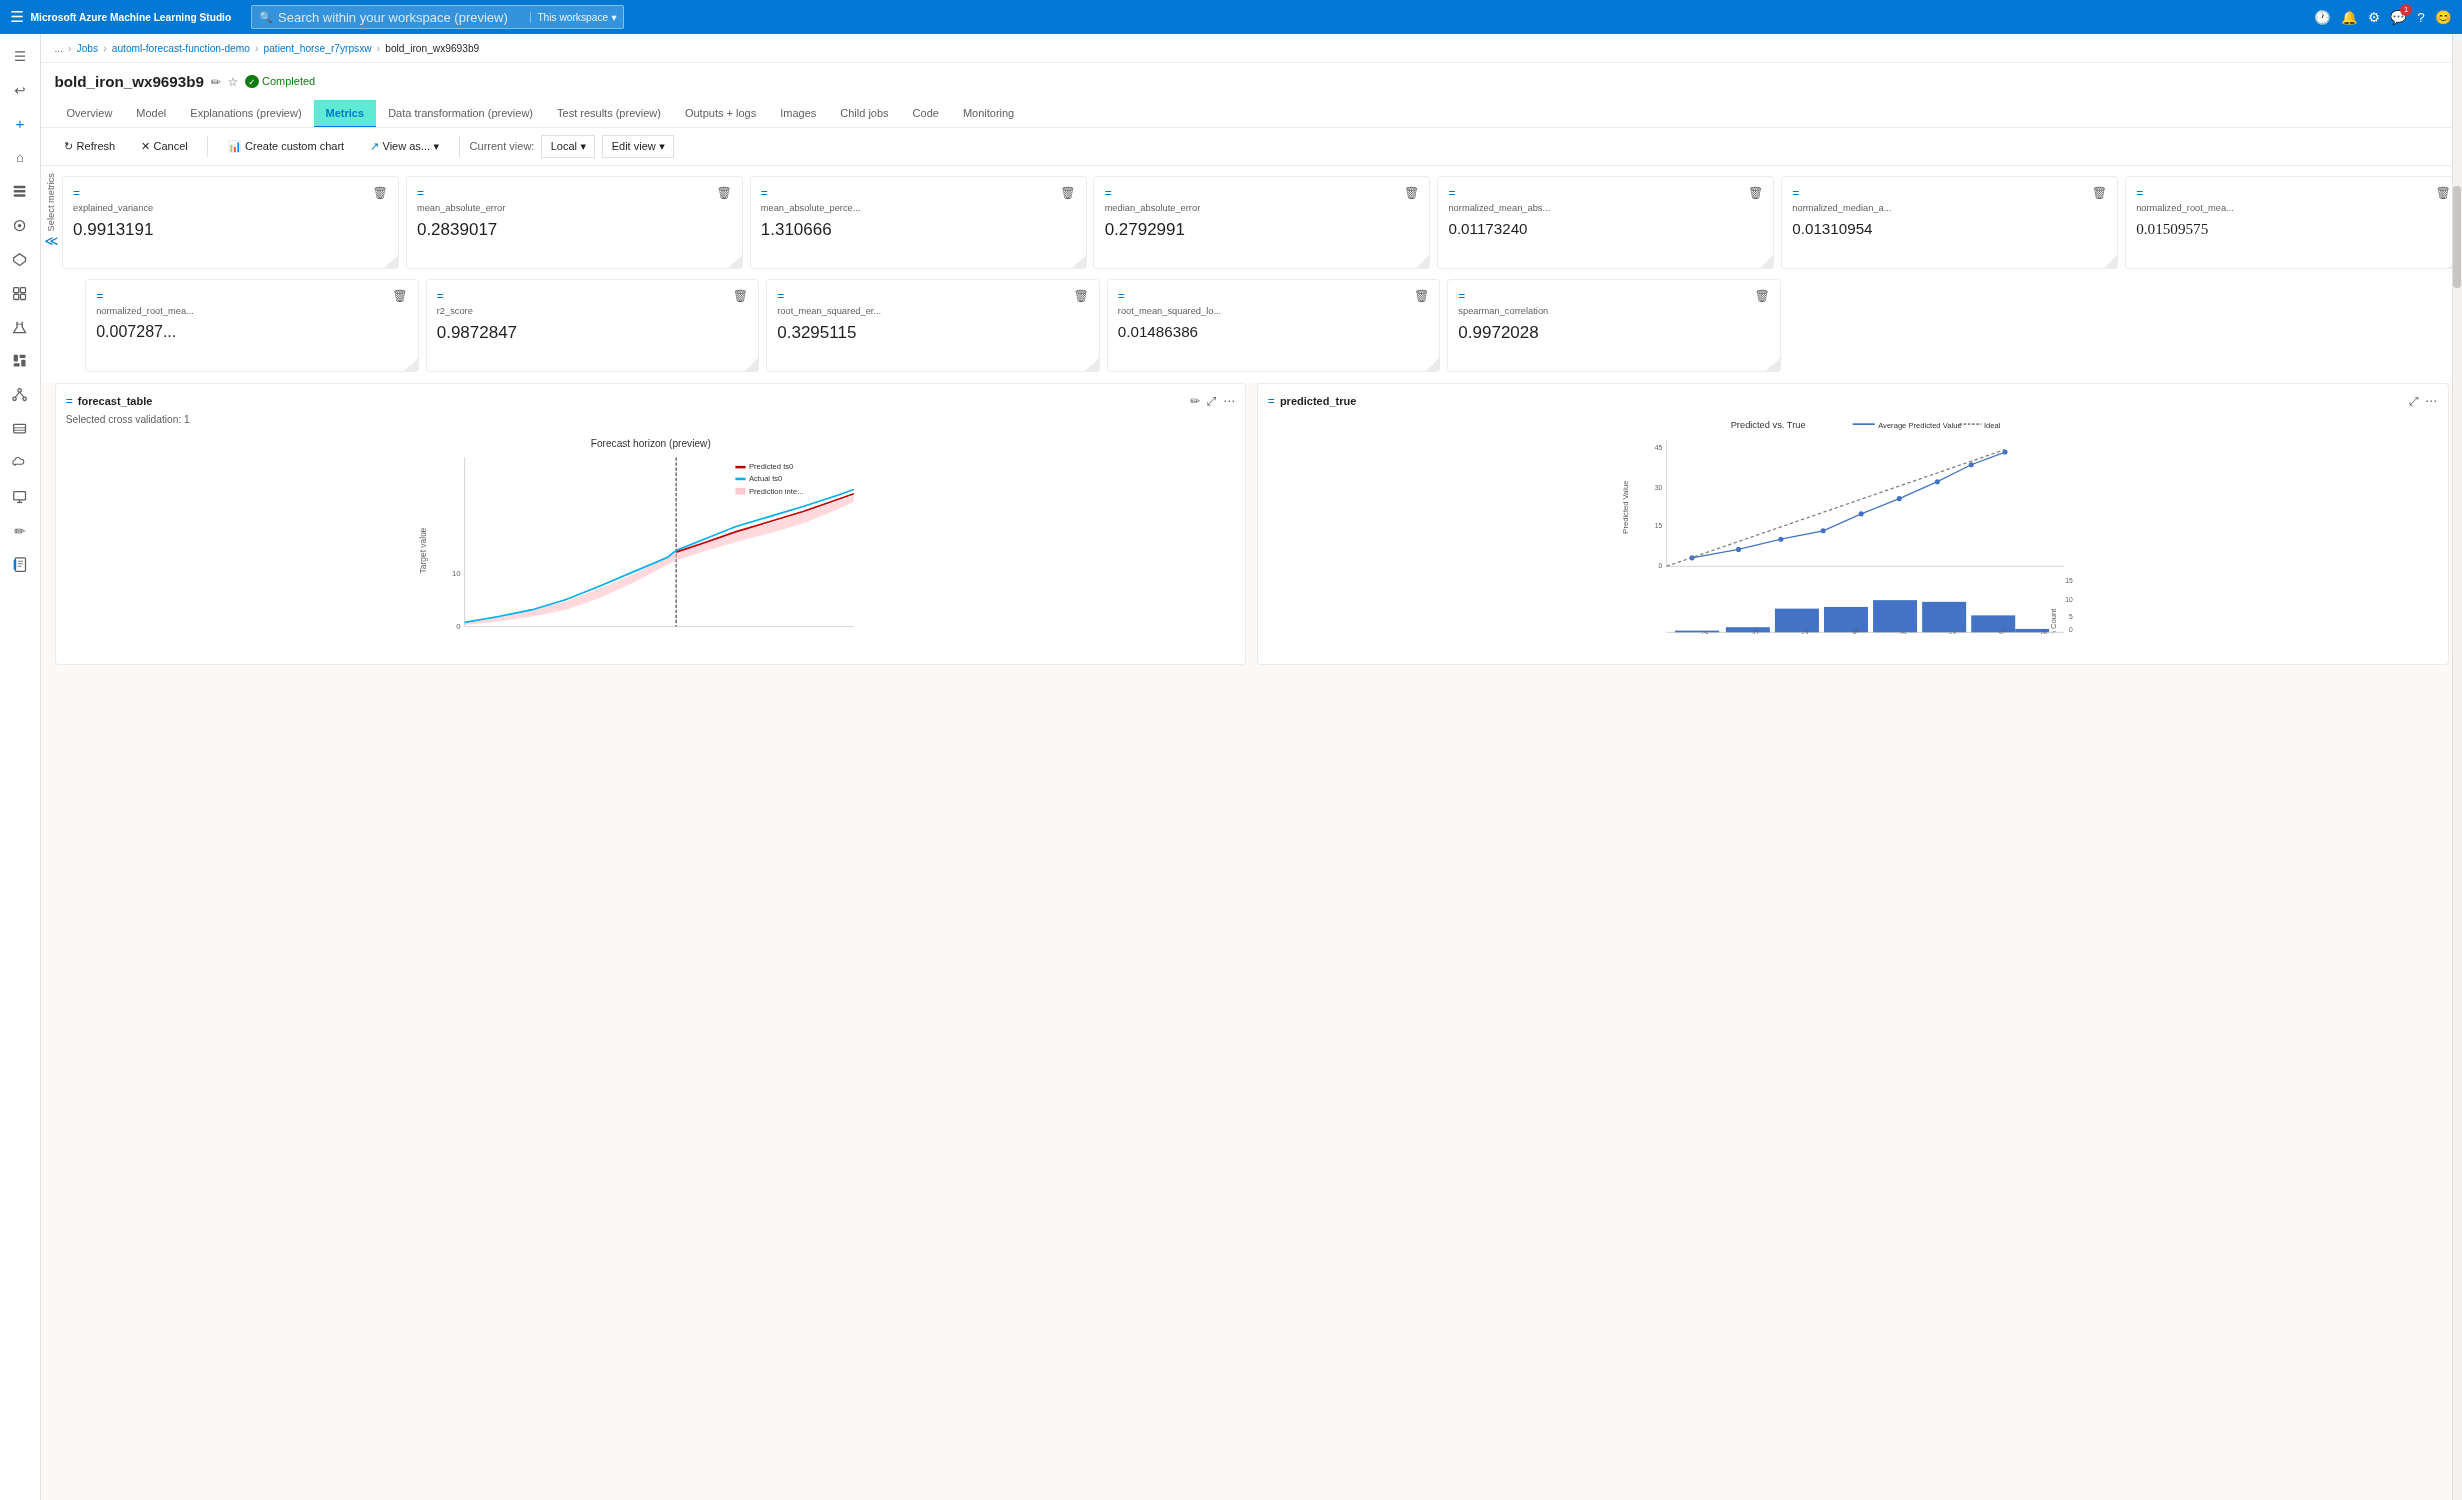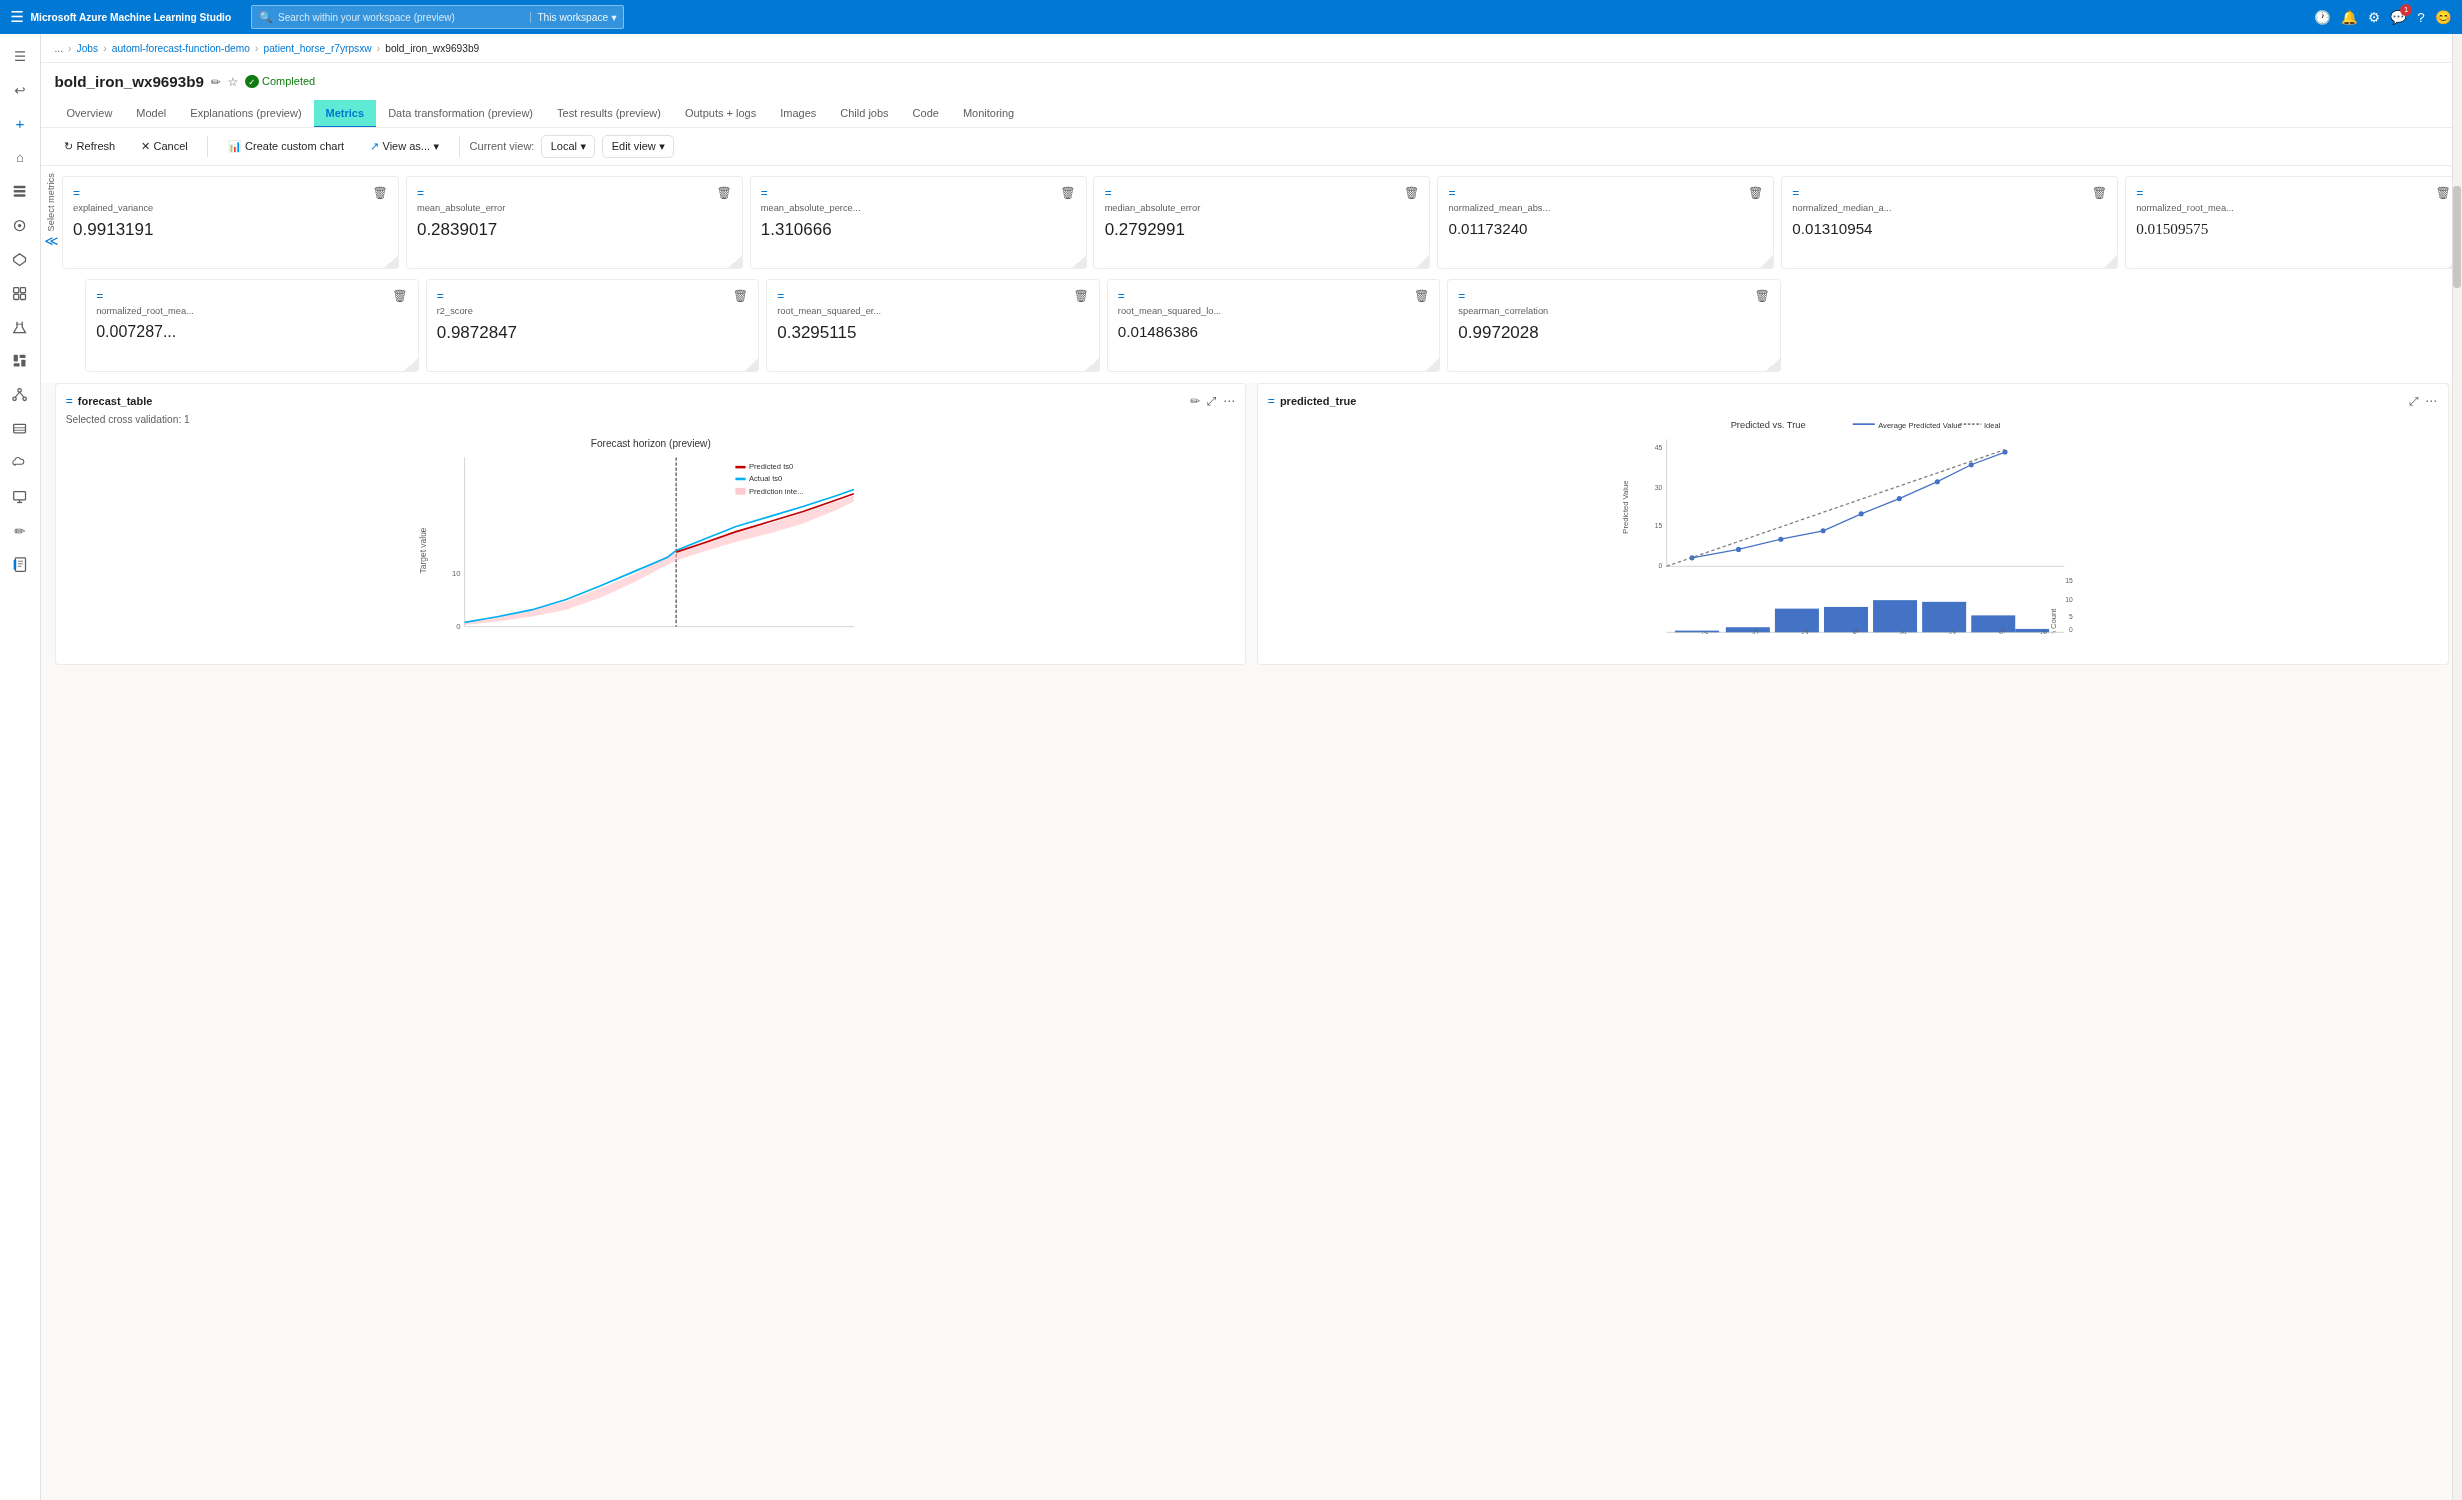--- a/index.html
+++ b/index.html
@@ -10,21 +10,21 @@
       display: flex; align-items: center; background: #0078d4; color: white;
       height: 34px; padding: 0 10.2px; gap: 6.8px; position: fixed; top: 0; left: 0; right: 0; z-index: 100;
     }
     .top-bar-title { font-size: 10.2px; font-weight: 600; white-space: nowrap; }
     .top-bar-search {
       flex: 1; max-width: 373px; margin: 0 13.5px;
       background: rgba(255,255,255,0.2); border: 0.8px solid rgba(255,255,255,0.4);
       border-radius: 1.7px; display: flex; align-items: center; padding: 0 6.8px; height: 24px; color: white;
     }
     .top-bar-search input {
-      background: transparent; border: none; outline: none; color: white; font-size: 10px; flex: 1;
+      background: transparent; border: none; outline: none; color: white; font-size: 13px; flex: 1;
     }
     .top-bar-search input::placeholder { color: rgba(255,255,255,0.8); }
     .top-bar-search-scope {
       font-size: 10.2px; color: rgba(255,255,255,0.9); border-left: 0.8px solid rgba(255,255,255,0.4);
       padding-left: 6.8px; display: flex; align-items: flex-end; gap: 3.4px; cursor: pointer;
     }
     .top-bar-icons { display: flex; align-items: center; gap: 10.2px; margin-left: auto; }
     .top-bar-icon { color: white; font-size: 13.5px; cursor: pointer; position: relative; }
     .notification-badge {
       position: absolute; top: -5.1px; right: -5.1px; background: #d13438; color: white;
@@ -82,21 +82,21 @@
       border-bottom: 0.8px solid #edebe9;
     }
     .toolbar-btn {
       display: flex; align-items: center; gap: 3.4px; padding: 4.2px 8.5px; font-size: 11px;
       background: white; border: 0.8px solid transparent; border-radius: 1.7px; cursor: pointer; color: #201f1e;
     }
     .toolbar-sep { width: 0.8px; height: 20.3px; background: #e0e0e0; margin: 0 3.4px; }
     .toolbar-label { font-size: 11px; color: #605e5c; }
     .dropdown-btn {
       display: flex; align-items: center; gap: 3.4px; padding: 4.2px 8.5px; font-size: 11px;
-      background: white; border: 0.8px solid #e0e0e0; border-radius: 5px; cursor: pointer; color: #201f1e;
+      background: white; border: 0.8px solid #e0e0e0; border-radius: 0; cursor: pointer; color: #201f1e;
     }
     .select-metrics-label {
       writing-mode: vertical-rl; transform: rotate(180deg);
       font-size: 9.3px; color: #605e5c; padding: 6.8px 3.4px; display: flex; align-items: center;
       cursor: pointer; user-select: none;
     }
 
     .metrics-grid {
       flex: 1; display: grid; grid-template-columns: repeat(7, 1fr); gap: 6.8px; padding: 10.2px 0;
     }

